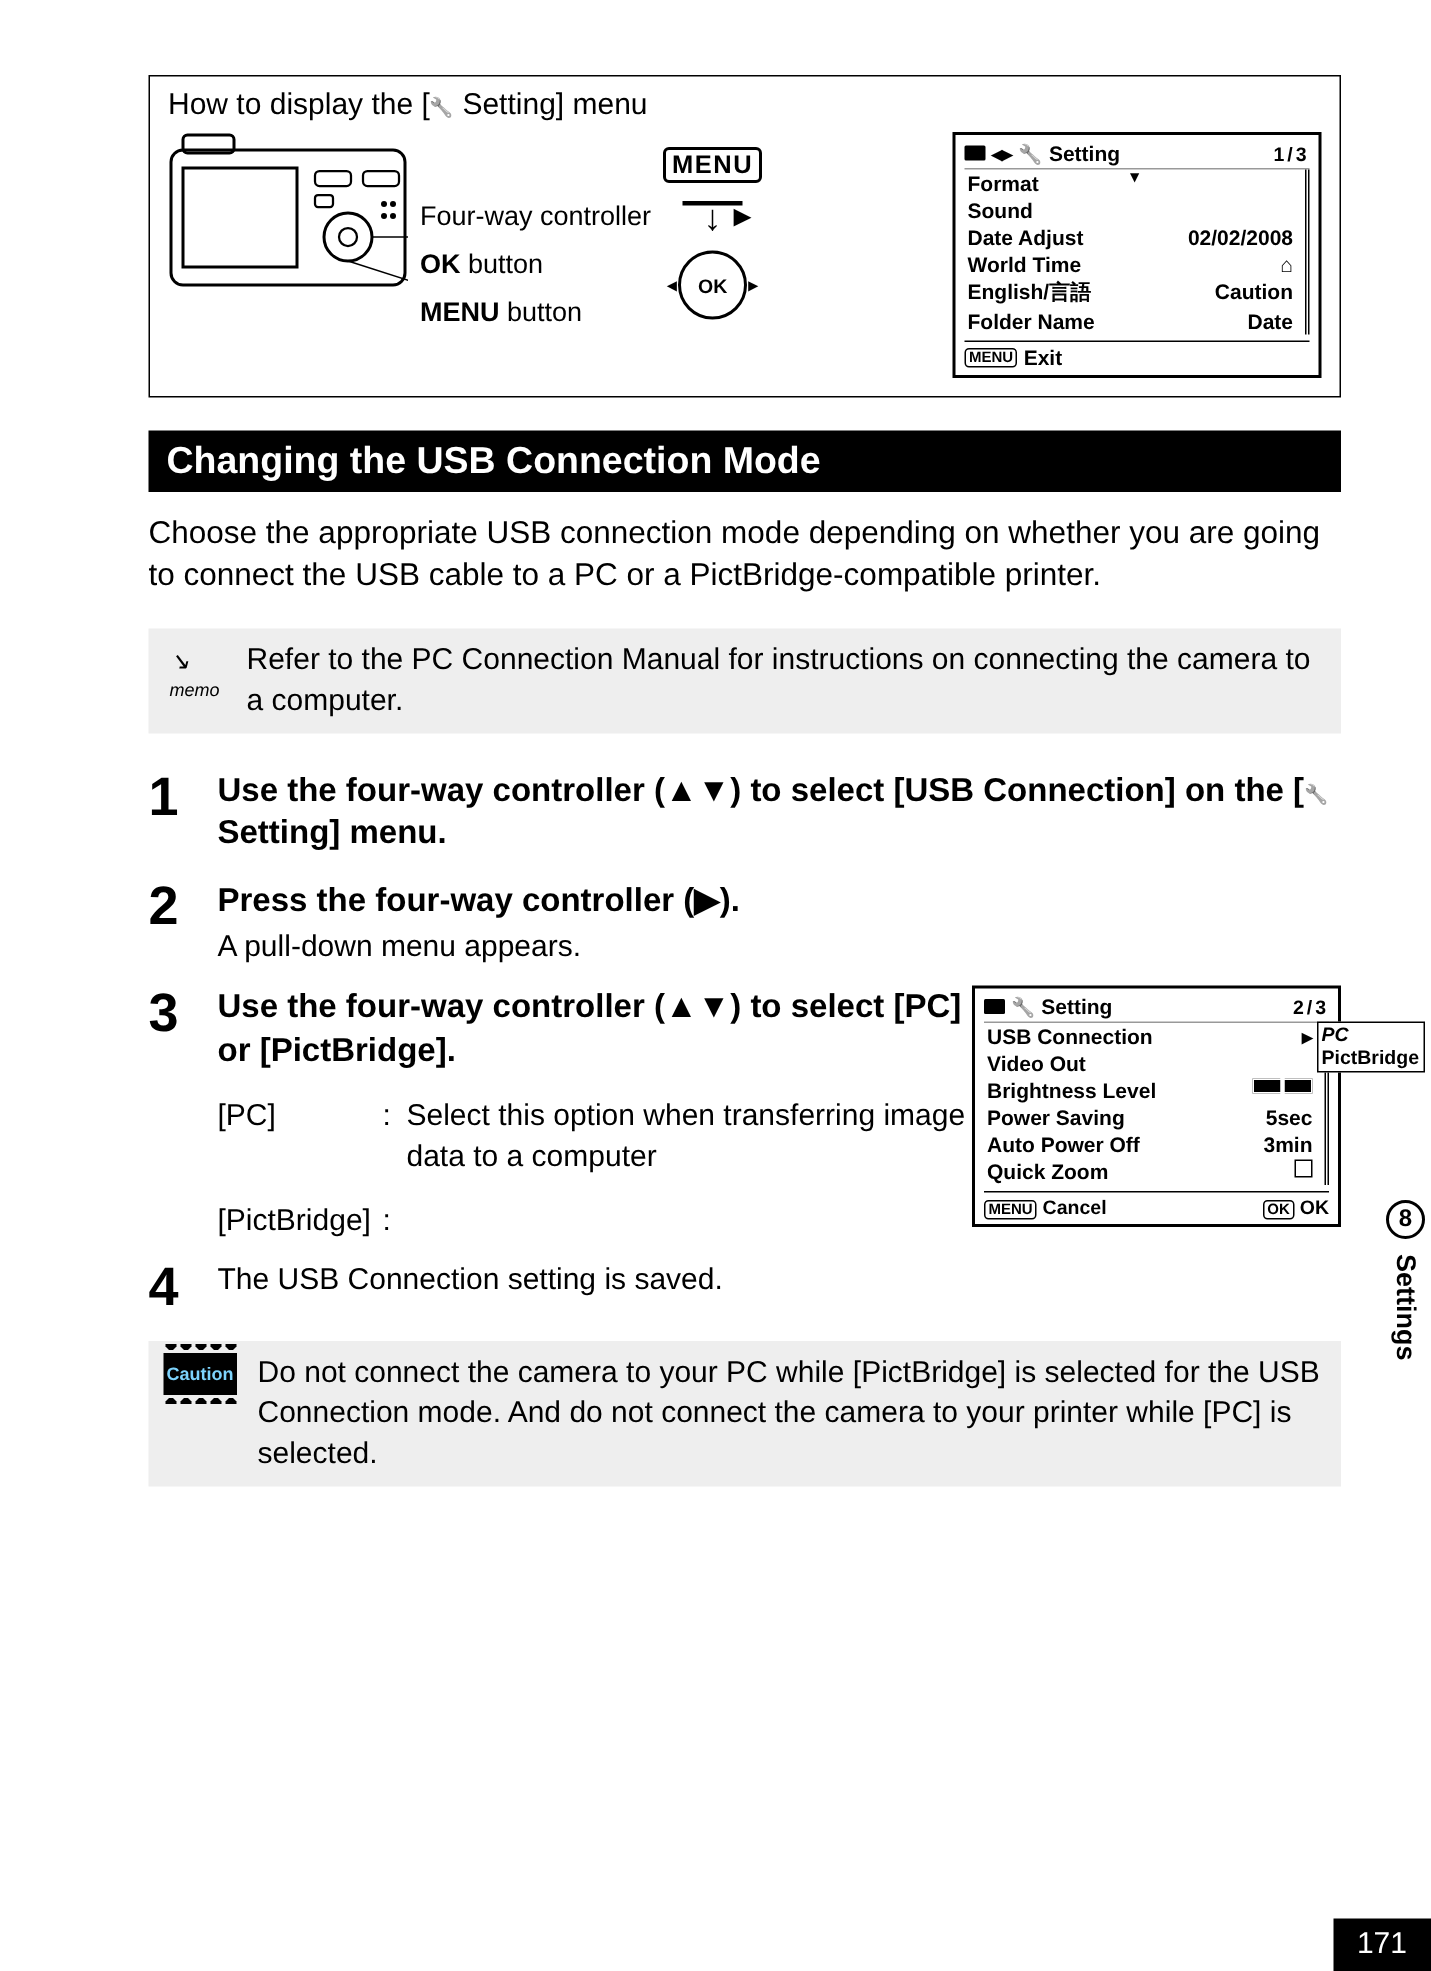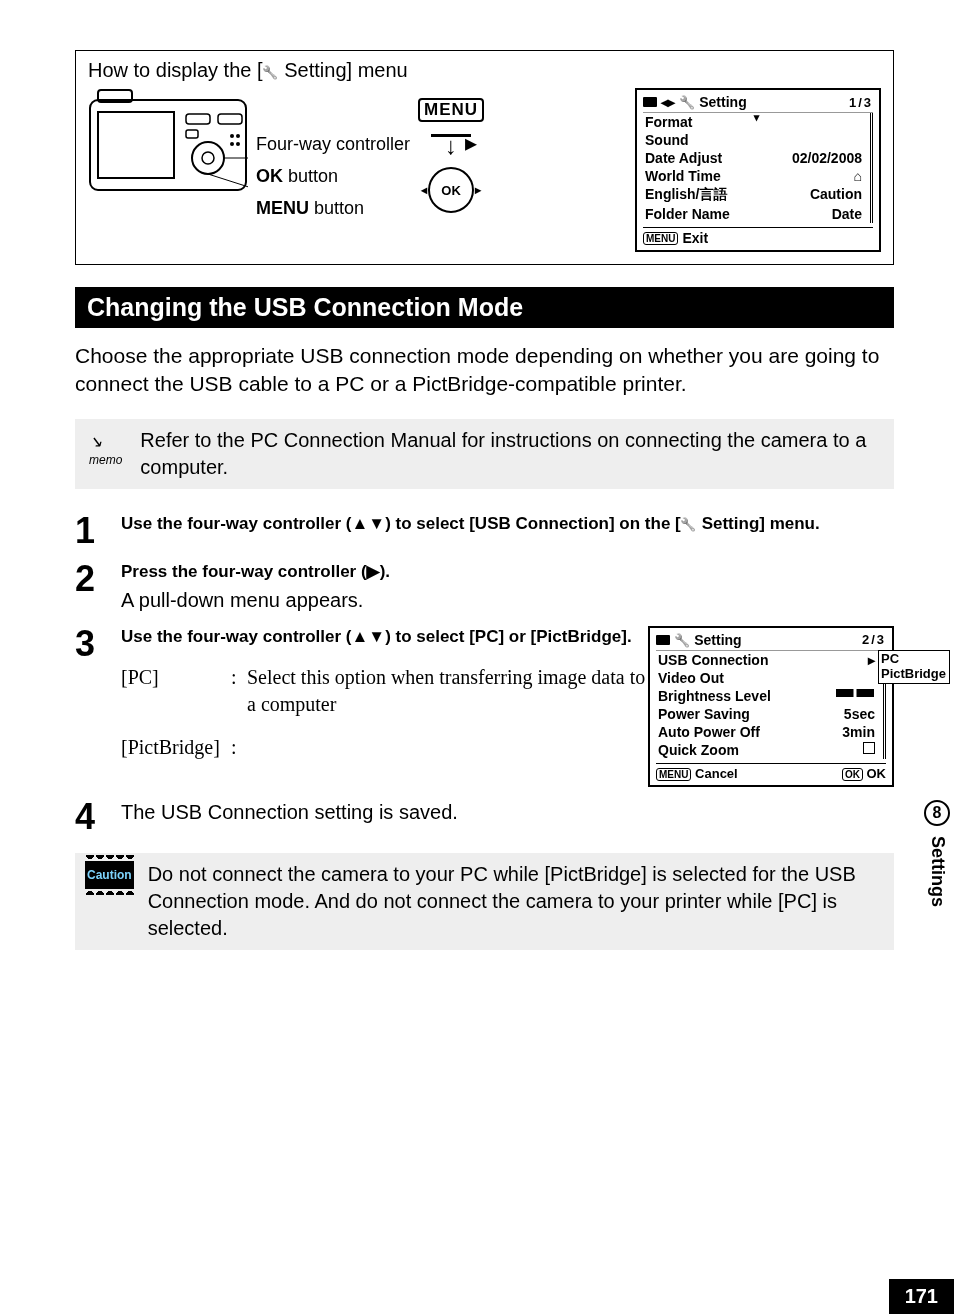--- a/index.html
+++ b/index.html
@@ -6,21 +6,21 @@
   body {
     margin: 0;
     font-family: Arial, Helvetica, sans-serif;
     background: #fff;
     width: 954px;
     height: 1314px;
     position: relative;
     color: #000;
   }
   .page {
-    padding: 50px 60px 0 75px;
+    padding: 50px 60px 0 99px;
     position: relative;
   }
   .howto-box {
     border: 1px solid #000;
     padding: 8px 12px 12px 12px;
     margin-bottom: 22px;
   }
   .howto-title { font-size: 20px; margin-bottom: 6px; }
   .howto-inner { display: flex; align-items: flex-start; gap: 8px; }
   .camera-sketch {
@@ -64,48 +64,48 @@
   }
   .body-text { font-size: 21px; line-height: 1.35; margin-bottom: 20px; }
 
   .memo-row { display:flex; gap:14px; background:#eee; padding:8px 10px; font-size:20px; line-height:1.35; margin-bottom:24px;}
   .memo-icon { font-style:italic; font-size:12px; padding:4px; align-self:flex-start; position:relative; }
   .memo-arrow { font-size:16px; display:block; }
 
   .step { display:flex; gap:16px; margin-bottom:12px; }
   .step-num { font-size:36px; font-weight:bold; width:30px; flex-shrink:0; line-height:1;}
   .step-body { flex:1; }
-  .step-head { font-size:17px; font-weight:bold; line-height:1.3; margin-bottom:4px;}
+  .step-head { font-size:22px; font-weight:bold; line-height:1.3; margin-bottom:4px;}
   .step-sub { font-size:20px; line-height:1.35; }
   .step3-wrap { display:flex; align-items:flex-start;}
-  .def-row { display:flex; font-size:20px; line-height:1.35; margin-top:16px;font-family:Liberation Serif, serif;}
+  .def-row { display:flex; font-size:20px; line-height:1.35; margin-top:16px;}
   .def-key { width:110px; flex-shrink:0;}
   .def-colon { width:16px; flex-shrink:0;}
 
   .lcd2-dropdown { border:1px solid #000; display:inline-block; padding:0 2px 2px 2px; font-size:13px; font-weight:bold; text-align:left; background:#fff;}
-  .lcd2-dropdown .sel { background:transparent; }
+  .lcd2-dropdown .sel { background:transparent;font-style:italic; }
   .lcd-slider { display:inline-block; width:40px; height:10px; border:1px solid #fff; background:#000; position:relative;}
   .lcd-slider::after{content:"";position:absolute;left:50%;top:-2px;width:3px;height:14px;background:#fff;transform:translateX(-50%);}
   .lcd-check { display:inline-block; width:12px;height:12px;border:1.5px solid #000;}
   .lcd-footer { display:flex; justify-content:space-between; border-top:1px solid #000; margin-top:4px; padding-top:2px; font-size:13px; font-weight:bold;}
 
   .caution-row { display:flex; gap:14px; background:#eee; padding:8px 10px; font-size:20px; line-height:1.35; margin-top:18px;}
   .caution-badge { background:#000; color:#7dd3fc; font-size:12px; font-weight:bold; padding:6px 2px; align-self:flex-start; position:relative;}
   .caution-badge::before,.caution-badge::after{content:"";position:absolute;left:0;right:0;height:6px;background:
      radial-gradient(circle at 5px 0,#000 4px,transparent 4px) repeat-x;
      background-size:10px 6px;}
   .caution-badge::before{top:-6px;} .caution-badge::after{bottom:-6px;transform:scaleY(-1);}
 
   .side-tab {
     position:absolute; right:0; top:800px; width:34px; height:220px;
     display:flex; flex-direction:column; align-items:center; gap:10px;
   }
   .side-tab .circ { width:26px;height:26px;border:2px solid #000;border-radius:50%;display:flex;align-items:center;justify-content:center;font-weight:bold;font-size:16px;}
   .side-tab .vtext { writing-mode:vertical-rl; font-weight:bold; font-size:18px;}
-  .pagefoot { position:absolute; right:0; bottom:0; background:#000; color:#fff; font-weight:bold; padding:6px 16px; font-size:20px;}
+  .pagefoot { position:absolute; right:0; bottom:0; background:#000; color:#fff; font-weight:normal; padding:6px 16px; font-size:20px;}
 
   .wrench-glyph::before{content:"🔧"; font-size:13px; filter:grayscale(1);}
   .home-glyph::before{content:"⌂"; font-weight:bold;}
 </style>
 </head>
 <body>
 
 <div class="page">
 
   <div class="howto-box">

